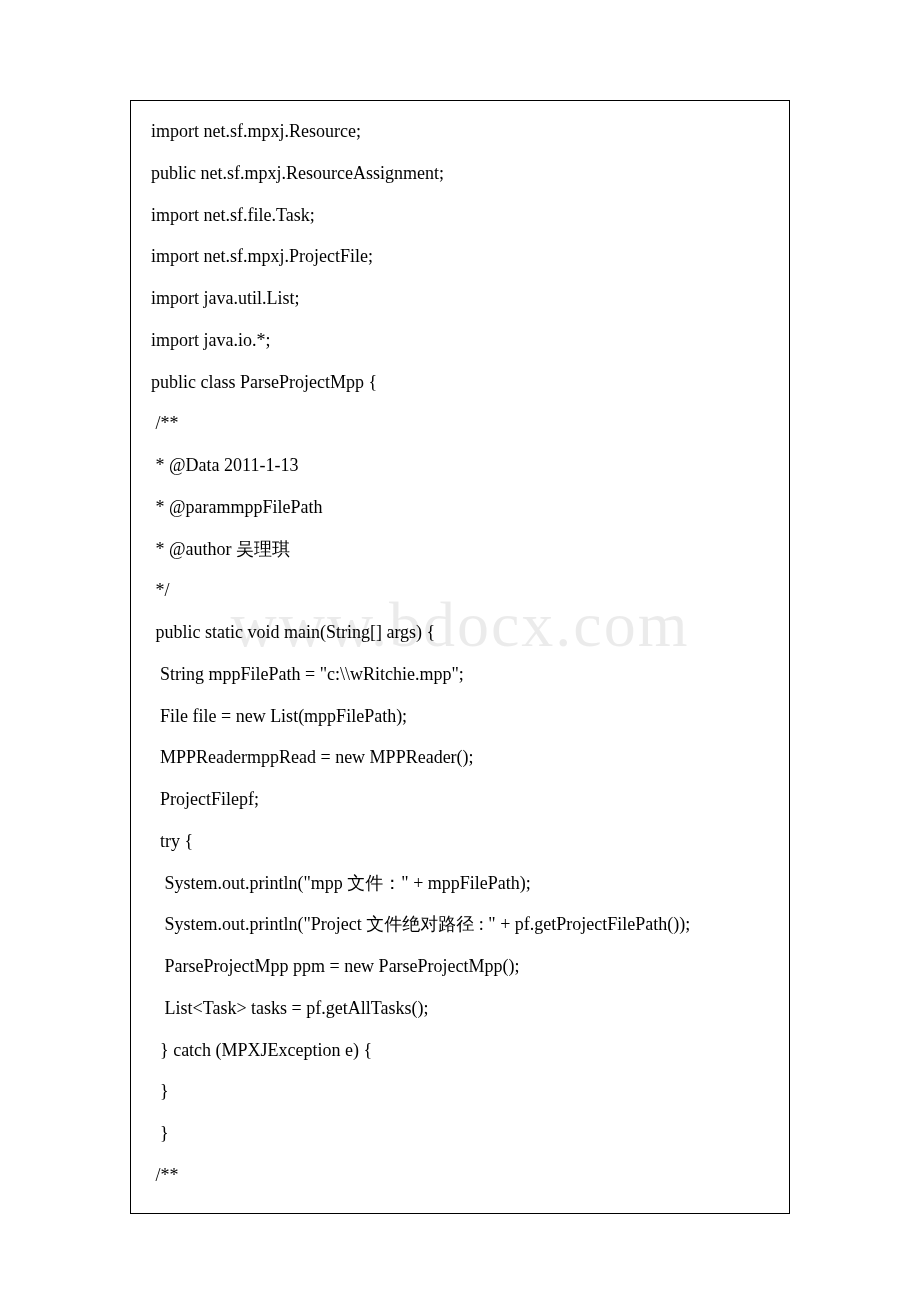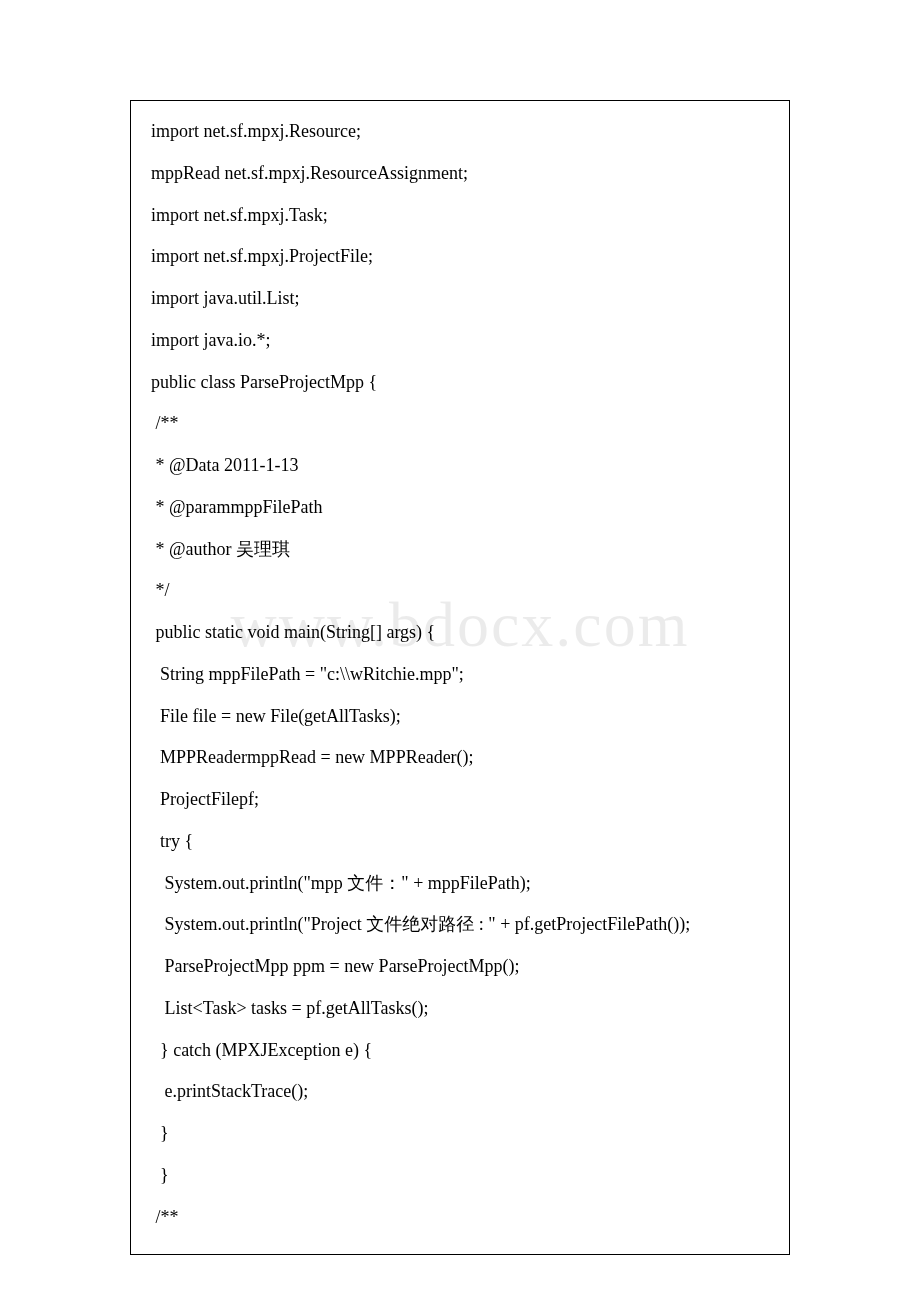--- a/index.html
+++ b/index.html
@@ -46,40 +46,39 @@
   }
 </style>
 </head>
 <body>
 
 <div class="page">
   <div class="watermark">www.bdocx.com</div>
 
   <div class="code-box">
     <div class="code-line">import net.sf.mpxj.Resource;</div>
-    <div class="code-line">mppRead net.sf.mpxj.ResourceAssignment;</div>
-    <div class="code-line">import net.sf.mpxj.Task;</div>
+    <div class="code-line">public net.sf.mpxj.ResourceAssignment;</div>
+    <div class="code-line">import net.sf.file.Task;</div>
     <div class="code-line">import net.sf.mpxj.ProjectFile;</div>
     <div class="code-line">import java.util.List;</div>
     <div class="code-line">import java.io.*;</div>
     <div class="code-line">public class ParseProjectMpp {</div>
     <div class="code-line"> /**</div>
     <div class="code-line"> * @Data 2011-1-13</div>
     <div class="code-line"> * @parammppFilePath</div>
     <div class="code-line"> * @author 吴理琪</div>
     <div class="code-line"> */</div>
     <div class="code-line"> public static void main(String[] args) {</div>
     <div class="code-line">  String mppFilePath = "c:\\wRitchie.mpp";</div>
-    <div class="code-line">  File file = new File(getAllTasks);</div>
+    <div class="code-line">  File file = new List(mppFilePath);</div>
     <div class="code-line">  MPPReadermppRead = new MPPReader();</div>
     <div class="code-line">  ProjectFilepf;</div>
     <div class="code-line">  try {</div>
     <div class="code-line">   System.out.println("mpp 文件：" + mppFilePath);</div>
     <div class="code-line">   System.out.println("Project 文件绝对路径 : " + pf.getProjectFilePath());</div>
     <div class="code-line">   ParseProjectMpp ppm = new ParseProjectMpp();</div>
     <div class="code-line">   List&lt;Task&gt; tasks = pf.getAllTasks();</div>
     <div class="code-line">  } catch (MPXJException e) {</div>
-    <div class="code-line">   e.printStackTrace();</div>
     <div class="code-line">  }</div>
     <div class="code-line">  }</div>
     <div class="code-line"> /**</div>
   </div>
 </div>
 
 </body></html>

